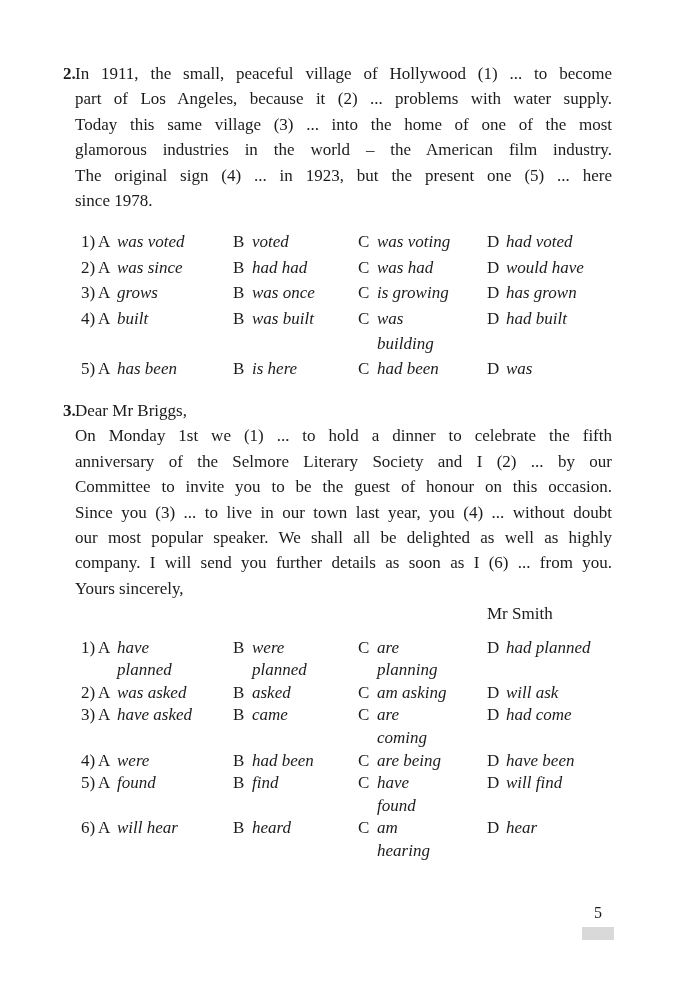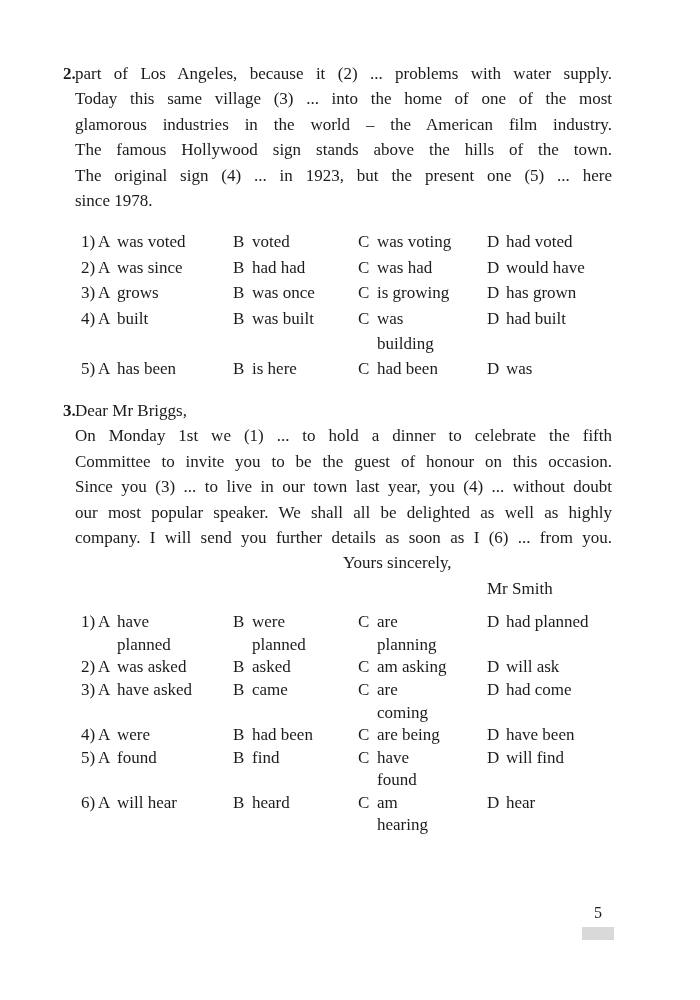--- a/index.html
+++ b/index.html
@@ -32,35 +32,35 @@
   .ex-body { flex: 1; min-width: 0; }
   .pline {
     text-align: justify;
     text-align-last: justify;
     text-justify: inter-word;
   }
   .pline.nojust {
     text-align: center;
     text-align-last: left;
   }
-  .closing-line { margin-left: 268px; }
+  .closing-line { }
   .signature-line { margin-left: 412px; }
   .opts {
     margin-left: 18px;
     font-size: 17px;
   }
   .opts-ex2 { margin-top: 16px; }
   .opts-ex2 .opt-row { line-height: 25.4px; }
   .opts-ex3 { margin-top: 10px; }
   .opts-ex3 .opt-row { line-height: 22.6px; }
   .opt-row { display: flex; align-items: flex-start; }
   .opt-num { width: 17px; flex: none; }
   .opt-cell { display: flex; flex: none; }
   .opt-letter { width: 19px; flex: none; }
-  .opt-text { white-space: pre-line; }
+  .opt-text { white-space: pre-line; font-style: italic; }
   .cell-a { width: 135px; }
   .cell-b { width: 125px; }
   .cell-c { width: 129px; }
   .cell-d { flex: 1; min-width: 0; }
   .ex3-section { margin-top: 16px; }
   .page-number {
     position: absolute;
     left: 586px; top: 904px;
     width: 24px;
     text-align: center;
@@ -75,24 +75,24 @@
 </style>
 </head>
 <body>
 
 <div class="page">
   <div class="content">
 
     <div class="ex">
       <div class="ex-num">2.</div>
       <div class="ex-body">
+        <div class="pline">In 1911, the small, peaceful village of Hollywood (1) ... to become</div>
         <div class="pline">part of Los Angeles, because it (2) ... problems with water supply.</div>
         <div class="pline">Today this same village (3) ... into the home of one of the most</div>
         <div class="pline">glamorous industries in the world – the American film industry.</div>
-        <div class="pline">The famous Hollywood sign stands above the hills of the town.</div>
         <div class="pline">The original sign (4) ... in 1923, but the present one (5) ... here</div>
         <div class="pline nojust">since 1978.</div>
       </div>
     </div>
 
     <div class="opts opts-ex2">
       <div class="opt-row">
         <span class="opt-num">1)</span>
         <span class="opt-cell cell-a">
             <span class="opt-letter">A</span>
@@ -188,20 +188,21 @@
             <span class="opt-text">was</span>
           </span>
       </div>
     </div>
 
     <div class="ex ex3-section">
       <div class="ex-num">3.</div>
       <div class="ex-body">
         <div class="pline nojust">Dear Mr Briggs,</div>
         <div class="pline">On Monday 1st we (1) ... to hold a dinner to celebrate the fifth</div>
+        <div class="pline">anniversary of the Selmore Literary Society and I (2) ... by our</div>
         <div class="pline">Committee to invite you to be the guest of honour on this occasion.</div>
         <div class="pline">Since you (3) ... to live in our town last year, you (4) ... without doubt</div>
         <div class="pline">our most popular speaker. We shall all be delighted as well as highly</div>
         <div class="pline">company. I will send you further details as soon as I (6) ... from you.</div>
         <div class="closing-line">Yours sincerely,</div>
         <div class="signature-line">Mr Smith</div>
       </div>
     </div>
 
     <div class="opts opts-ex3">

